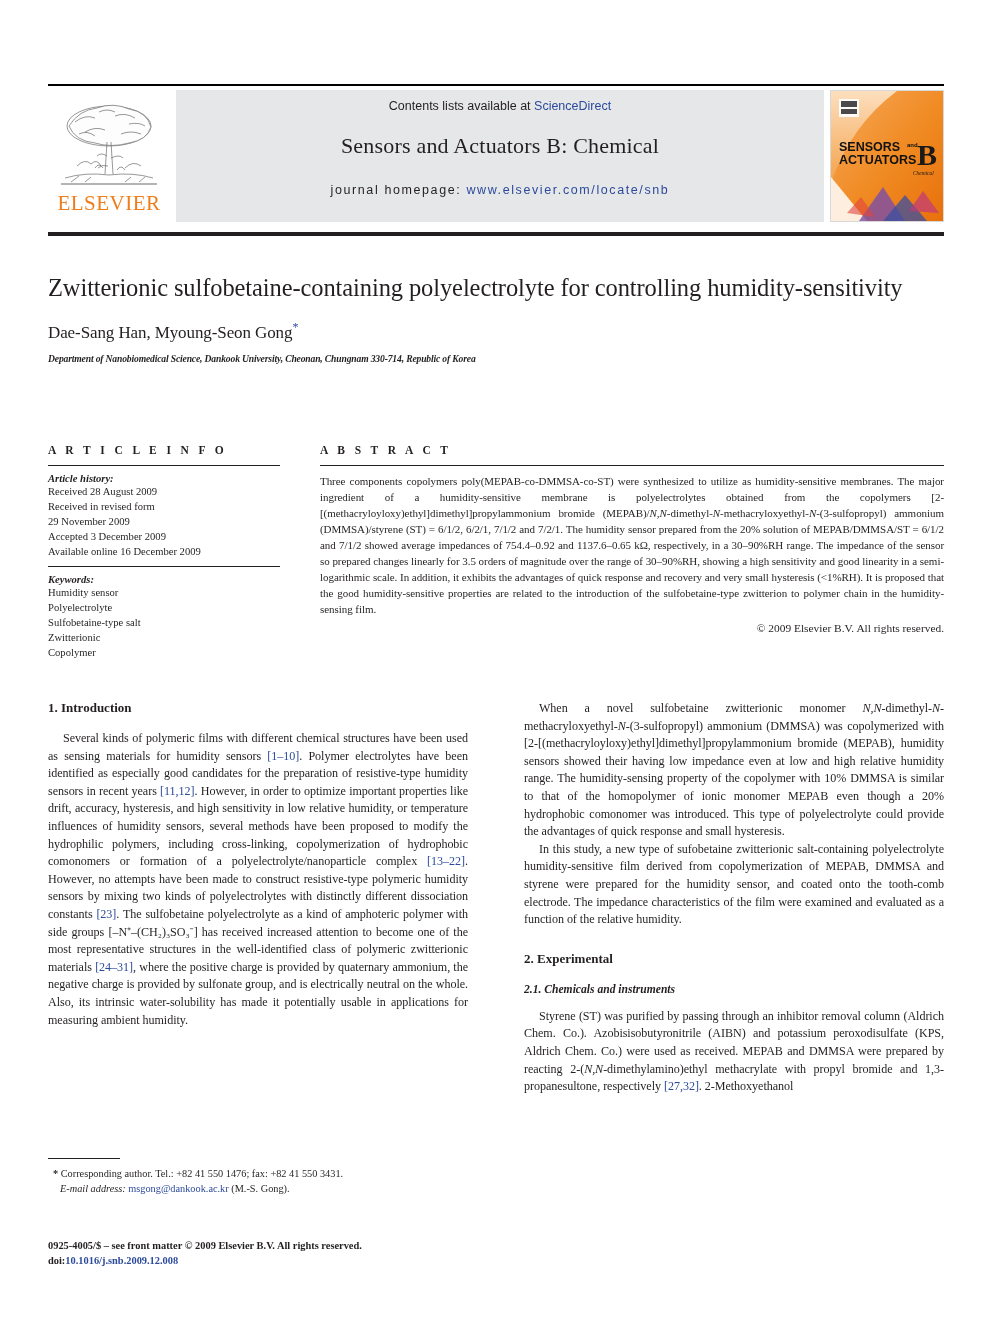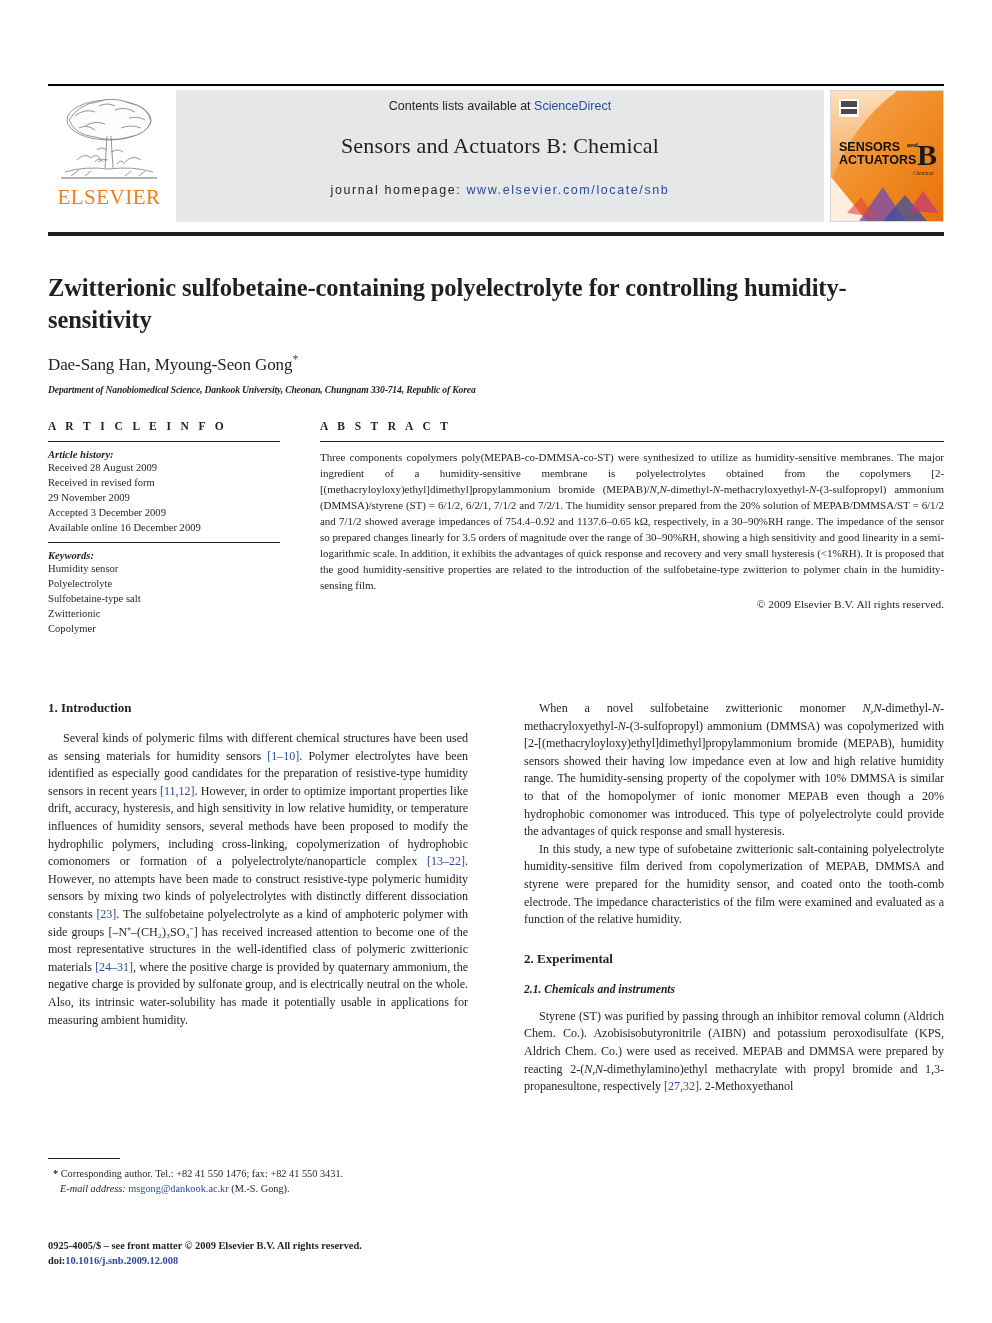--- a/index.html
+++ b/index.html
@@ -43,21 +43,21 @@
     padding-top: 4px;
     display: flex;
     align-items: stretch;
   }
   .elsevier-logo {
     width: 122px;
     flex: 0 0 122px;
     display: flex;
     flex-direction: column;
     align-items: center;
-    justify-content: flex-start;
+    justify-content: center;
     padding-bottom: 2px;
   }
   .tree-svg { display:block; }
   .elsevier-word {
     font-family: "Liberation Serif", serif;
     font-size: 21px;
     letter-spacing: 0.5px;
     color: #ef7d1a;
     line-height: 1;
     margin-top: 1px;
@@ -119,21 +119,21 @@
   .title-block {
     position: absolute;
     top: 272px;
     left: 48px;
     width: 860px;
   }
   .paper-title {
     font-family: "Liberation Serif", serif;
     font-size: 24.5px;
     line-height: 1.30;
-    font-weight: bold;
+    font-weight: normal;
     color: #231f20;
     margin: 0;
     letter-spacing: -0.1px;
   }
   .authors {
     font-family: "Liberation Serif", serif;
     font-size: 17px;
     color: #231f20;
     margin-top: 16px;
     letter-spacing: -0.1px;
@@ -149,21 +149,21 @@
     font-weight: bold;
     font-size: 9.6px;
     color: #231f20;
     margin-top: 10px;
     letter-spacing: -0.15px;
   }
 
   
   .info-abstract {
     position: absolute;
-    top: 420px;
+    top: 444px;
     left: 48px;
     width: 896px;
     display: flex;
   }
   .col-info {
     width: 232px;
     flex: 0 0 232px;
   }
   .col-gap { flex: 0 0 40px; }
   .col-abstract { flex: 1 1 auto; }

